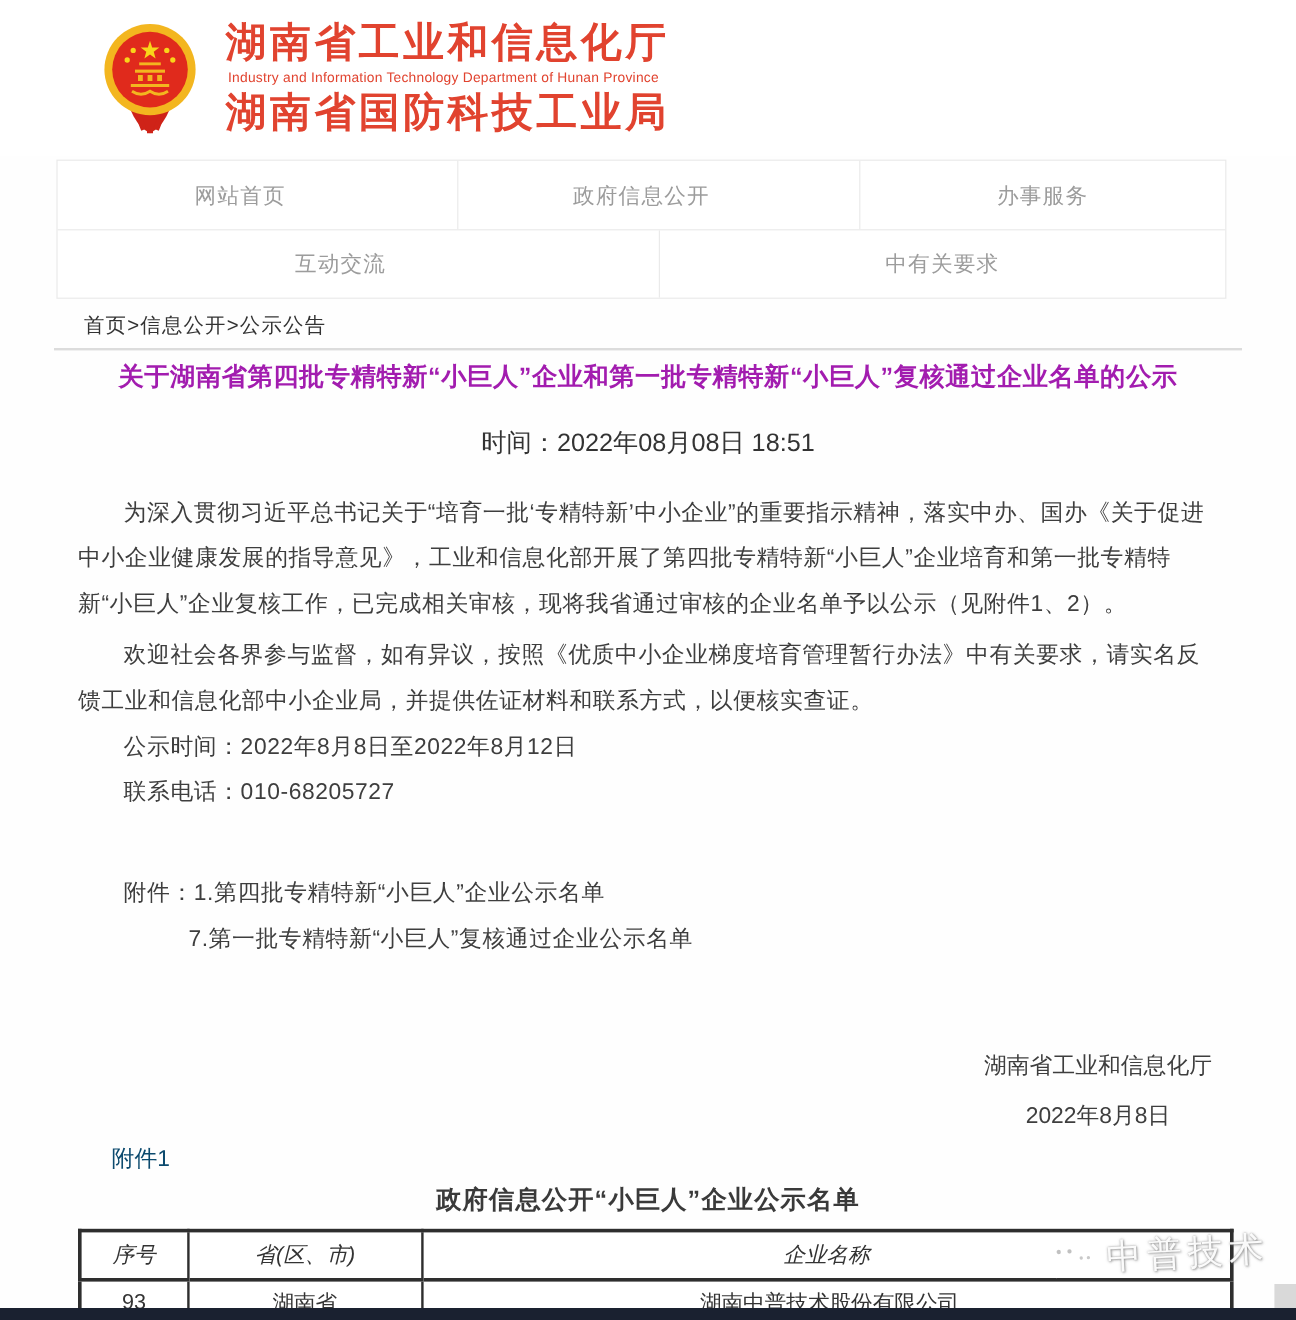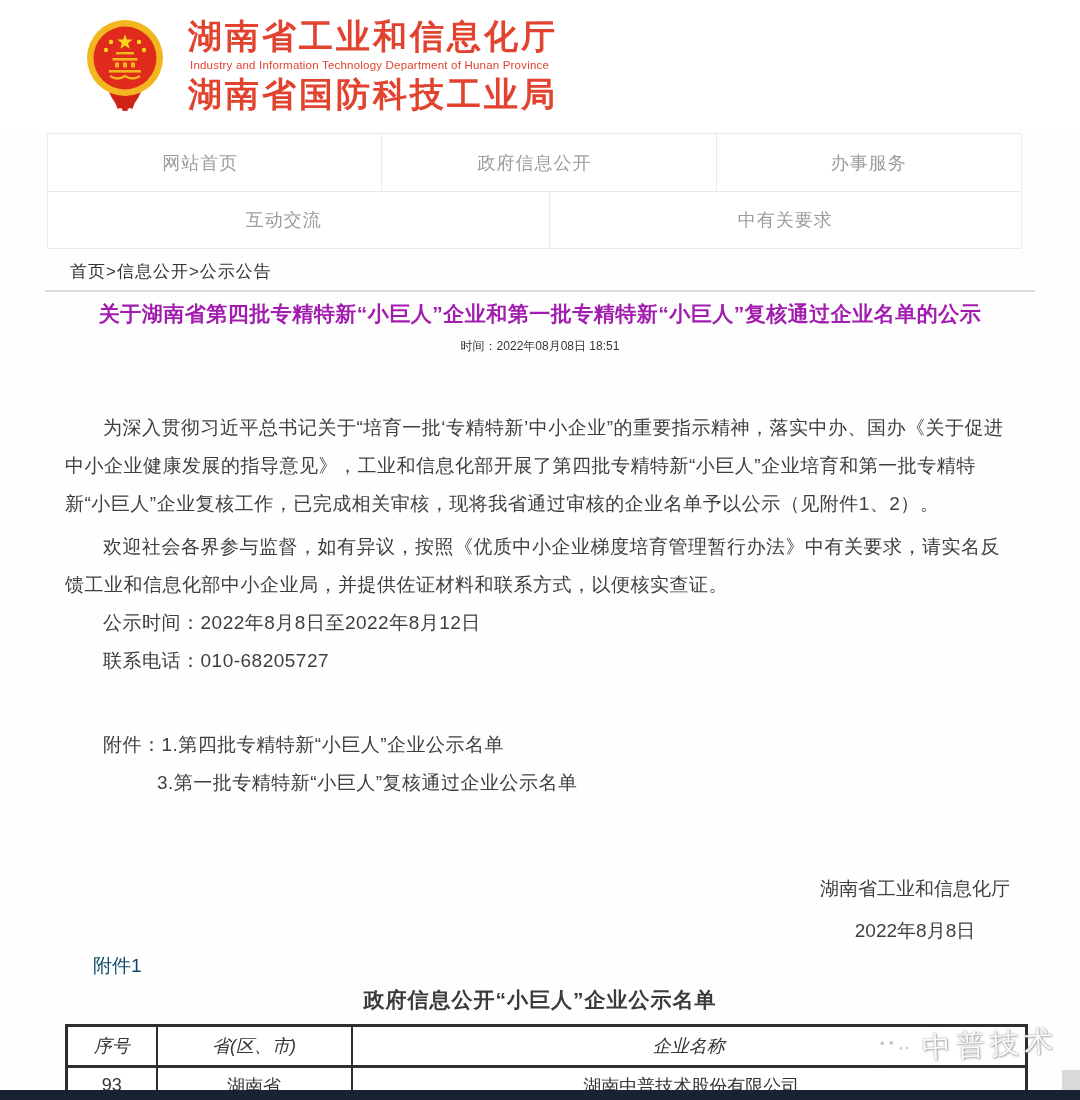--- a/index.html
+++ b/index.html
@@ -33,22 +33,22 @@
     border-bottom:2px solid #dcdcdc;
   }
   .breadcrumb { position:absolute; left:25px; top:8px; font-size:17px; color:#333; letter-spacing:1px; cursor:pointer; }
 
   
   .article-title {
     position:absolute; top:300px; left:40px; width:1000px;
     text-align:center; font-size:21px; font-weight:700; color:#a21caf; letter-spacing:0.5px;
   }
   .article-time {
-    position:absolute; top:338px; left:40px; width:1000px;
-    text-align:center; font-size:12px; color:#333;
+    position:absolute; top:355px; left:40px; width:1000px;
+    text-align:center; font-size:21px; color:#333;
   }
 
   
   .article-body {
     position:absolute; top:409px; left:65px; width:953px;
     font-size:19px; line-height:38px; color:#3e3e3e; letter-spacing:0.5px;
   }
   .article-body p.indent { text-indent:2em; }
   .p2 { margin-top:5px; }
   .attachments { margin-top:46px; }
@@ -141,21 +141,21 @@
   <div class="article-title">关于湖南省第四批专精特新“小巨人”企业和第一批专精特新“小巨人”复核通过企业名单的公示</div>
   <div class="article-time">时间：2022年08月08日 18:51</div>
 
   <div class="article-body">
     <p class="indent">为深入贯彻习近平总书记关于“培育一批‘专精特新’中小企业”的重要指示精神，落实中办、国办《关于促进中小企业健康发展的指导意见》，工业和信息化部开展了第四批专精特新“小巨人”企业培育和第一批专精特新“小巨人”企业复核工作，已完成相关审核，现将我省通过审核的企业名单予以公示（见附件1、2）。</p>
     <p class="indent p2">欢迎社会各界参与监督，如有异议，按照《优质中小企业梯度培育管理暂行办法》中有关要求，请实名反馈工业和信息化部中小企业局，并提供佐证材料和联系方式，以便核实查证。</p>
     <p class="indent">公示时间：2022年8月8日至2022年8月12日</p>
     <p class="indent">联系电话：010-68205727</p>
     <div class="attachments">
       <p class="indent">附件：1.第四批专精特新“小巨人”企业公示名单</p>
-      <p class="attach-line2">3.第一批专精特新“小巨人”复核通过企业公示名单</p>
+      <p class="attach-line2">7.第一批专精特新“小巨人”复核通过企业公示名单</p>
     </div>
   </div>
 
   <div class="signature">
     <div>湖南省工业和信息化厅</div>
     <div>2022年8月8日</div>
   </div>
 
   <div class="annex-label">附件1</div>
   <div class="annex-title">政府信息公开“小巨人”企业公示名单</div>

